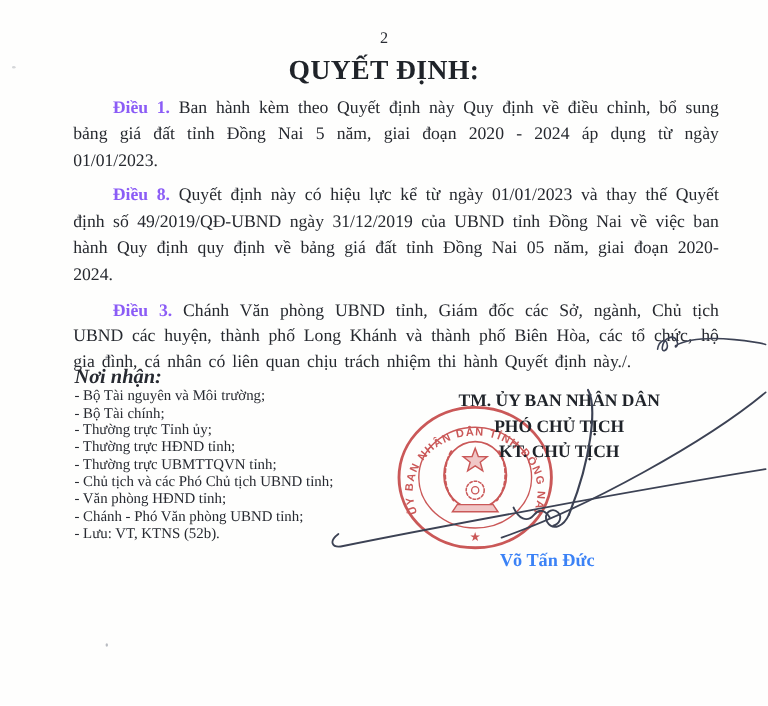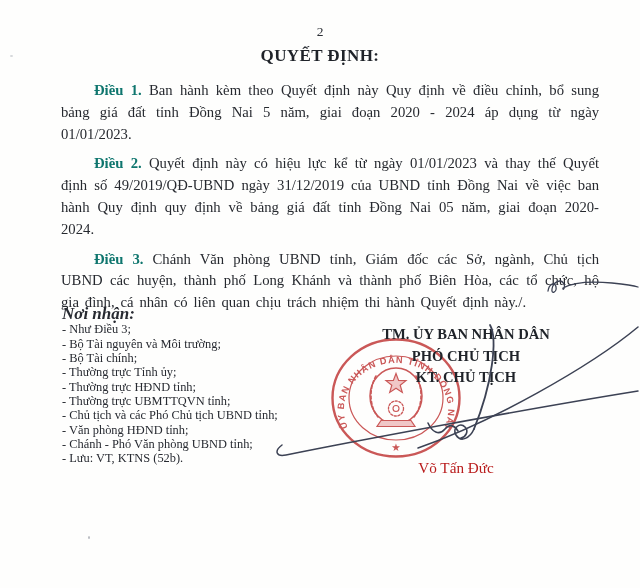--- a/index.html
+++ b/index.html
@@ -7,73 +7,72 @@
     position:relative; width:640px; height:588px; background:#fefefdff;
     background:#fefefd; font-family:"Liberation Serif", serif; color:#26292f;
     overflow:hidden;
   }
   .page-number {
     position:absolute; top:24px; left:0; right:0; text-align:center;
     font-size:13.5px; color:#2b2e35;
   }
   .doc-title {
     position:absolute; top:46px; left:0; right:0; text-align:center;
-    font-size:17px; font-weight:bold; letter-spacing:.4px; color:#1f2329;
+    font-size:23px; font-weight:bold; letter-spacing:.4px; color:#1f2329;
   }
   .body-text {
     position:absolute; top:80px; left:61px; width:538px;
     font-size:14.7px; line-height:21.8px; text-align:justify; color:#26292f;
   }
   .body-text p { margin:0 0 8px 0; text-indent:33px; word-spacing:2.2px; }
-  .body-text b { color:#0f766e; }
+  .body-text b { color:#8b5cf6; }
 
   .recipients {
     position:absolute; left:62px; top:307px; width:268px;
     font-size:12.4px; line-height:14.35px; color:#272a31;
   }
   .recipients-heading {
     font-weight:bold; font-style:italic; font-size:17px; margin-bottom:1px;
   }
   .recipient-item { white-space:nowrap; }
 
   .sig-block {
     position:absolute; left:330px; top:286px; width:272px; text-align:center;
     font-weight:bold; font-size:14.6px; line-height:21.5px; color:#1f2329;
     z-index:2;
     margin-top:38px;
   }
   .signer-name {
     position:absolute; left:332px; top:459px; width:248px; text-align:center;
-    font-weight:normal; font-size:15.2px; color:#b91c1c; z-index:2;
+    font-weight:bold; font-size:15.2px; color:#3b82f6; z-index:2;
   }
   .seal-svg { position:absolute; left:328px; top:336px; z-index:1; }
   .signature-svg { position:absolute; left:260px; top:275px; z-index:3; pointer-events:none; }
 
   .speck { position:absolute; background:#b9bcc2; border-radius:50%; }
   .speck.a { left:88px; top:536px; width:2px; height:3px; }
   .speck.b { left:10px; top:55px; width:3px; height:2px; opacity:.6; }
 </style>
 </head>
 <body>
 
 <div class="page">
 
   <div class="page-number">2</div>
 
   <div class="doc-title">QUYẾT ĐỊNH:</div>
 
   <div class="body-text">
     <p><b>Điều 1.</b> <span>Ban hành kèm theo Quyết định này Quy định về điều chỉnh, bổ sung bảng giá đất tỉnh Đồng Nai 5 năm, giai đoạn 2020 - 2024 áp dụng từ ngày 01/01/2023.</span></p>
-    <p><b>Điều 2.</b> <span>Quyết định này có hiệu lực kể từ ngày 01/01/2023 và thay thế Quyết định số 49/2019/QĐ-UBND ngày 31/12/2019 của UBND tỉnh Đồng Nai về việc ban hành Quy định quy định về bảng giá đất tỉnh Đồng Nai 05 năm, giai đoạn 2020-2024.</span></p>
+    <p><b>Điều 8.</b> <span>Quyết định này có hiệu lực kể từ ngày 01/01/2023 và thay thế Quyết định số 49/2019/QĐ-UBND ngày 31/12/2019 của UBND tỉnh Đồng Nai về việc ban hành Quy định quy định về bảng giá đất tỉnh Đồng Nai 05 năm, giai đoạn 2020-2024.</span></p>
     <p><b>Điều 3.</b> <span>Chánh Văn phòng UBND tỉnh, Giám đốc các Sở, ngành, Chủ tịch UBND các huyện, thành phố Long Khánh và thành phố Biên Hòa, các tổ chức, hộ gia đình, cá nhân có liên quan chịu trách nhiệm thi hành Quyết định này./.</span></p>
   </div>
 
   <div class="recipients">
     <div class="recipients-heading">Nơi nhận:</div>
-    <div class="recipient-item">- Như Điều 3;</div>
     <div class="recipient-item">- Bộ Tài nguyên và Môi trường;</div>
     <div class="recipient-item">- Bộ Tài chính;</div>
     <div class="recipient-item">- Thường trực Tỉnh ủy;</div>
     <div class="recipient-item">- Thường trực HĐND tỉnh;</div>
     <div class="recipient-item">- Thường trực UBMTTQVN tỉnh;</div>
     <div class="recipient-item">- Chủ tịch và các Phó Chủ tịch UBND tỉnh;</div>
     <div class="recipient-item">- Văn phòng HĐND tỉnh;</div>
     <div class="recipient-item">- Chánh - Phó Văn phòng UBND tỉnh;</div>
     <div class="recipient-item">- Lưu: VT, KTNS (52b).</div>
   </div>

